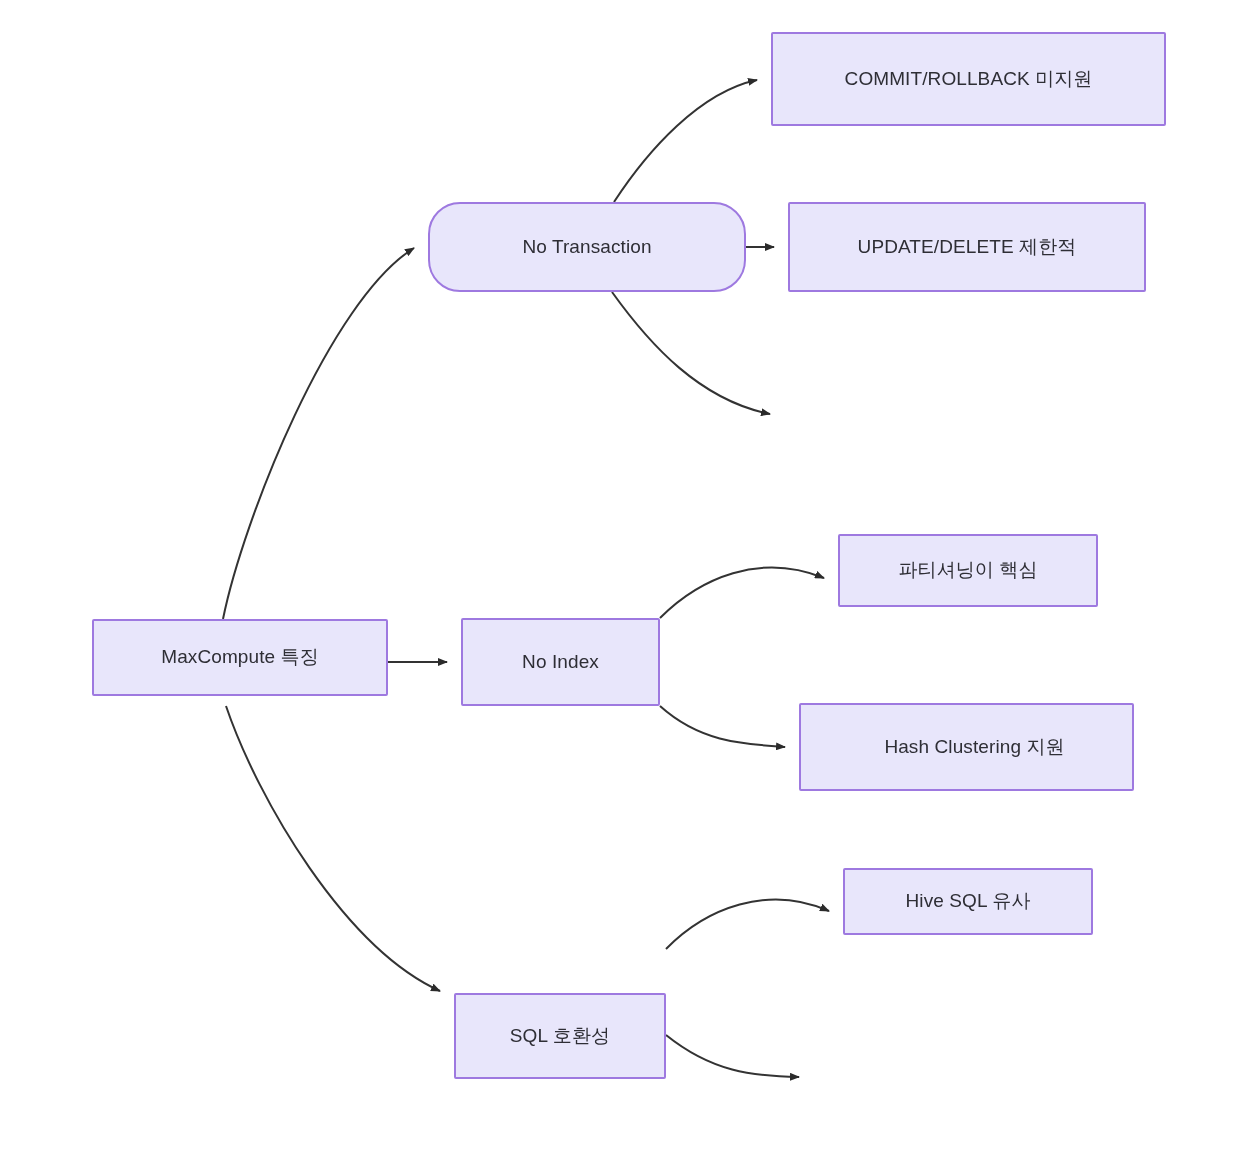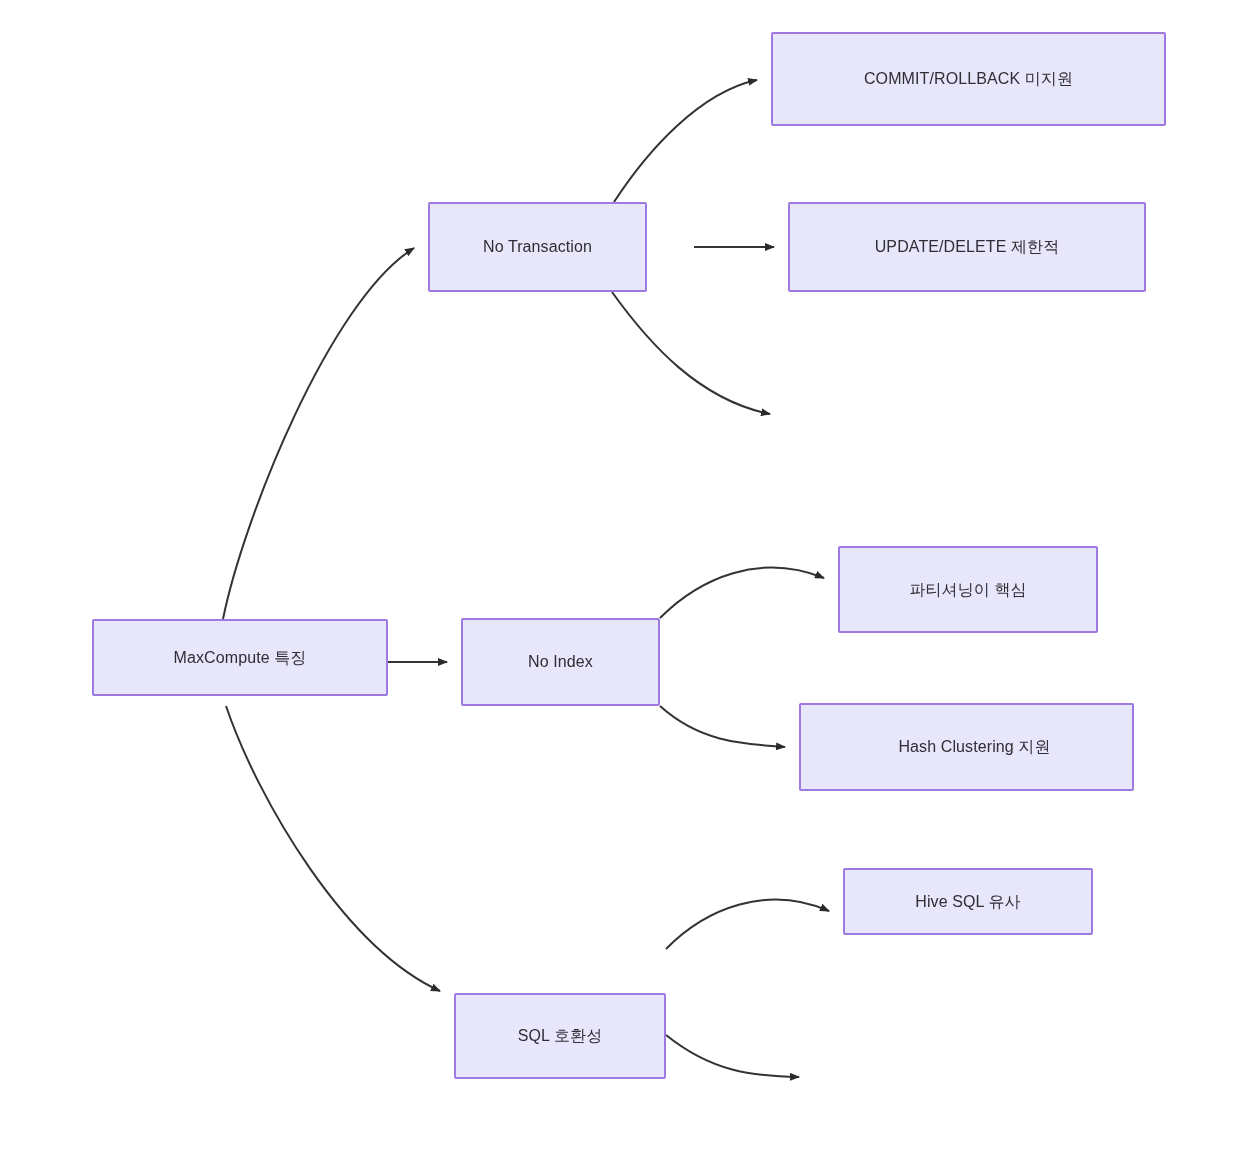--- a/index.html
+++ b/index.html
@@ -32,39 +32,39 @@
     position: absolute;
     box-sizing: border-box;
     background: #e8e6fb;
     border: 2px solid #9e79e0;
     border-radius: 2px;
     display: flex;
     align-items: center;
     justify-content: center;
     text-align: left;
     color: #2e2e35;
-    font-size: 16px;
+    font-size: 19px;
     line-height: 1.2;
     letter-spacing: 0.1px;
     padding: 0 8px;
   }
   .node-label {
     display: block;
     white-space: nowrap;
   }
   
   #node-root        { left: 56px;  top: 619px;  width: 296px; height: 77px; margin-left: 36px; }
-  #node-no-txn      { left: 428px; top: 202px;  width: 219px; height: 90px; }
+  #node-no-txn      { left: 428px; top: 202px;  width: 318px; height: 90px; border-radius: 32px; }
   #node-no-index    { left: 461px; top: 618px;  width: 199px; height: 88px; }
   #node-sql-compat  { left: 454px; top: 949px;  width: 212px; height: 86px; margin-top: 44px; }
 
   #node-commit      { left: 771px; top: 32px;   width: 395px; height: 94px; }
   #node-update      { left: 788px; top: 202px;  width: 358px; height: 90px; }
   #node-insert      { left: 784px; top: 368px;  width: 368px; height: 93px; }
-  #node-partition   { left: 838px; top: 546px;  width: 260px; height: 87px; }
+  #node-partition   { left: 838px; top: 534px;  width: 260px; height: 73px; }
   #node-hash        { left: 799px; top: 703px;  width: 335px; height: 88px; padding-left: 24px; }
   #node-hive        { left: 843px; top: 868px;  width: 250px; height: 67px; }
   #node-ansi        { left: 813px; top: 1034px; width: 308px; height: 85px; }
 </style>
 </head>
 <body>
 
 <div id="diagram-canvas">
 
   <svg class="edge-layer" viewBox="0 0 1234 1164" width="1234" height="1164" xmlns="http://www.w3.org/2000/svg">

